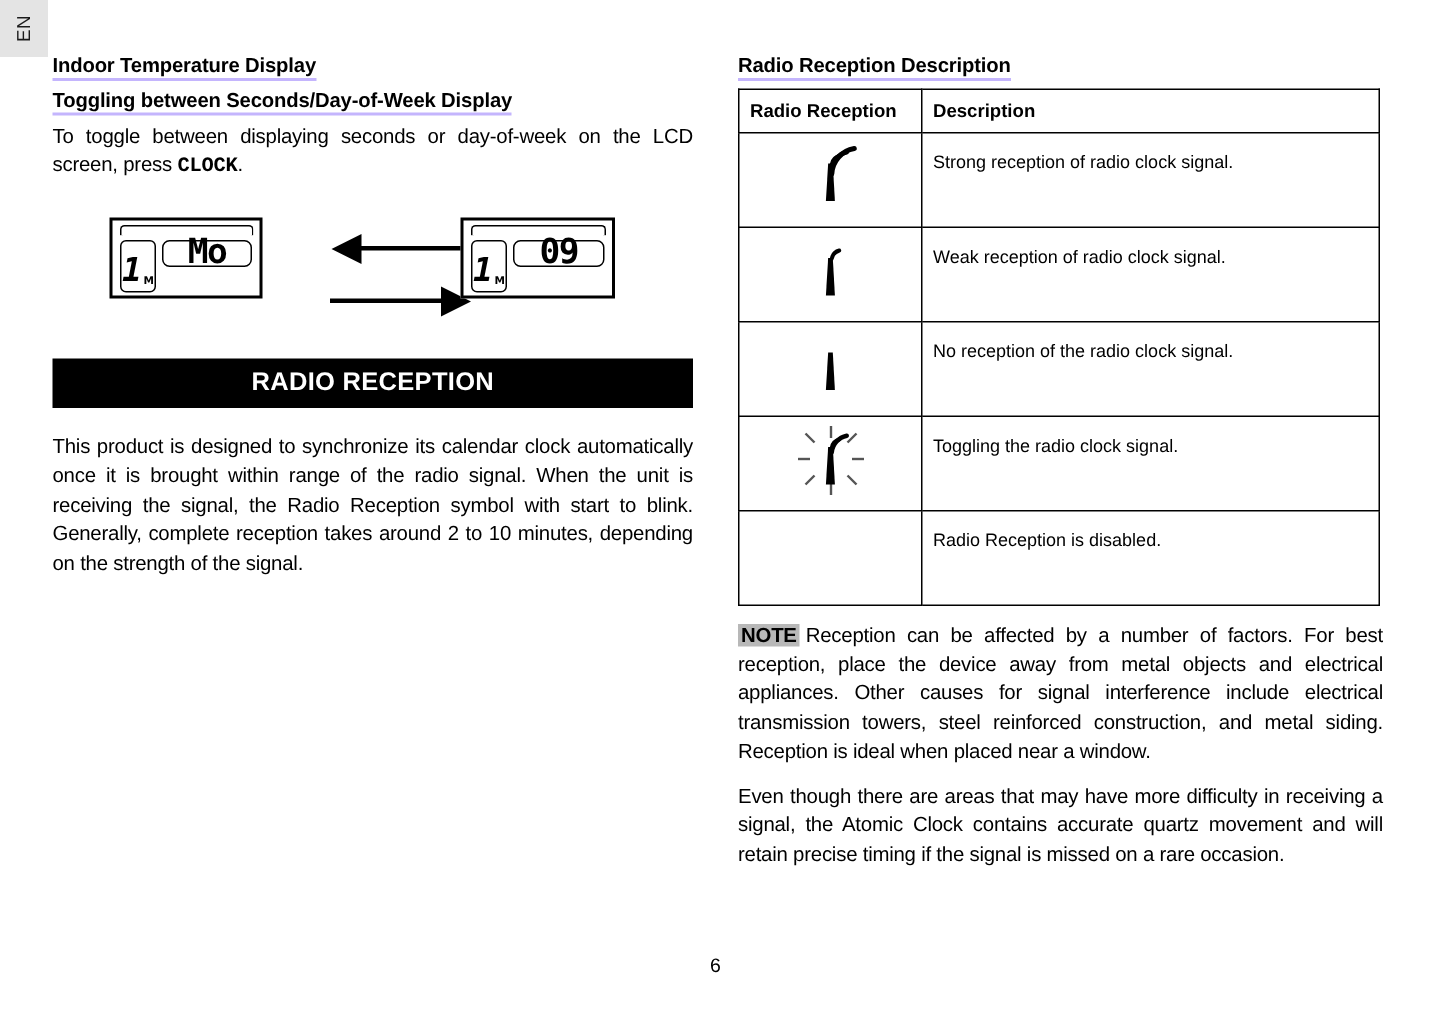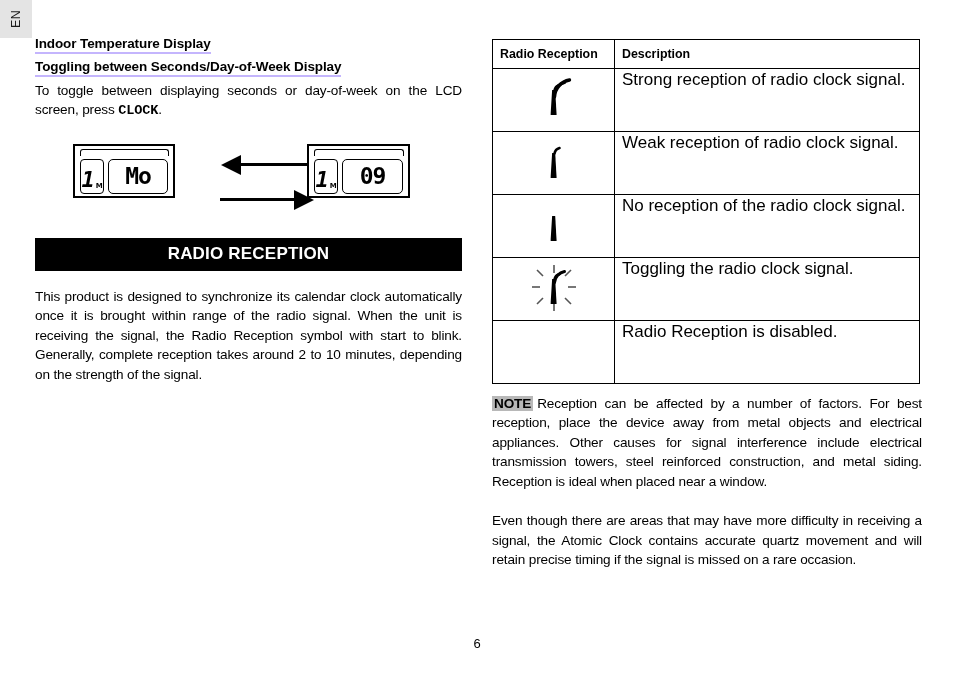--- a/index.html
+++ b/index.html
@@ -130,21 +130,21 @@
     font-weight: bold;
     line-height: 1;
     margin-left: 1px;
     margin-bottom: 1px;
   }
   .seg-big {
     position: absolute;
     left: 33px;
     top: 13px;
     right: 5px;
-    height: 35px;
+    height: 18px;
     border: 1.4px solid #000;
     border-radius: 5px;
     box-sizing: border-box;
     display: flex;
     align-items: center;
     justify-content: center;
   }
   .seg-big .val {
     font-family: "DejaVu Sans Mono", monospace;
     font-size: 23px;
@@ -207,22 +207,22 @@
   }
   table.rx th {
     height: 24px;
     font-size: 12.4px;
     font-weight: bold;
     text-align: left;
     padding: 2px 0 2px 7px;
     vertical-align: middle;
   }
   table.rx td.desc {
-    font-size: 17px;
-    padding: 0 6px 6px 7px;
+    font-size: 12px;
+    padding: 12px 6px 6px 7px;
     line-height: 1.3;
     margin-top: 30px;
   }
   table.rx td.icon {
     text-align: center;
     vertical-align: middle;
   }
   table.rx tr.datarow { height: 63px; }
   .col-icon { width: 122px; }
 
@@ -311,20 +311,21 @@
     <div class="banner">
       <span class="title">RADIO RECEPTION</span>
     </div>
 
     <p class="body last">This product is designed to synchronize its calendar clock automatically once it is brought within range of the radio signal. When the unit is receiving the signal, the Radio Reception symbol with start to blink. Generally, complete reception takes around 2 to 10 minutes, depending on the strength of the signal.</p>
 
   </div>
 
   <div class="col-right">
 
+    <h3 class="sec-head"><span class="u">Radio Reception Description</span></h3>
 
     <table class="rx">
       <colgroup>
           <col class="col-icon">
           <col>
         </colgroup>
       <thead>
         <tr>
           <th>Radio Reception</th>
           <th>Description</th>
@@ -383,19 +384,19 @@
               </span></td>
             <td class="desc">Radio Reception is disabled.</td>
           </tr>
         </tbody>
     </table>
 
     <div class="note-block">
       <span class="note-badge">NOTE</span><span>Reception can be affected by a number of factors. For best reception, place the device away from metal objects and electrical appliances. Other causes for signal interference include electrical transmission towers, steel reinforced construction, and metal siding. Reception is ideal when placed near a window.</span>
     </div>
 
-    <p class="body" style="margin-top:20px;">Even though there are areas that may have more difficulty in receiving a signal, the Atomic Clock contains accurate quartz movement and will retain precise timing if the signal is missed on a rare occasion.</p>
+    <p class="body" style="margin-top:10px;">Even though there are areas that may have more difficulty in receiving a signal, the Atomic Clock contains accurate quartz movement and will retain precise timing if the signal is missed on a rare occasion.</p>
 
   </div>
 
   <div class="page-num">6</div>
 
 </div>
 
 </body></html>

